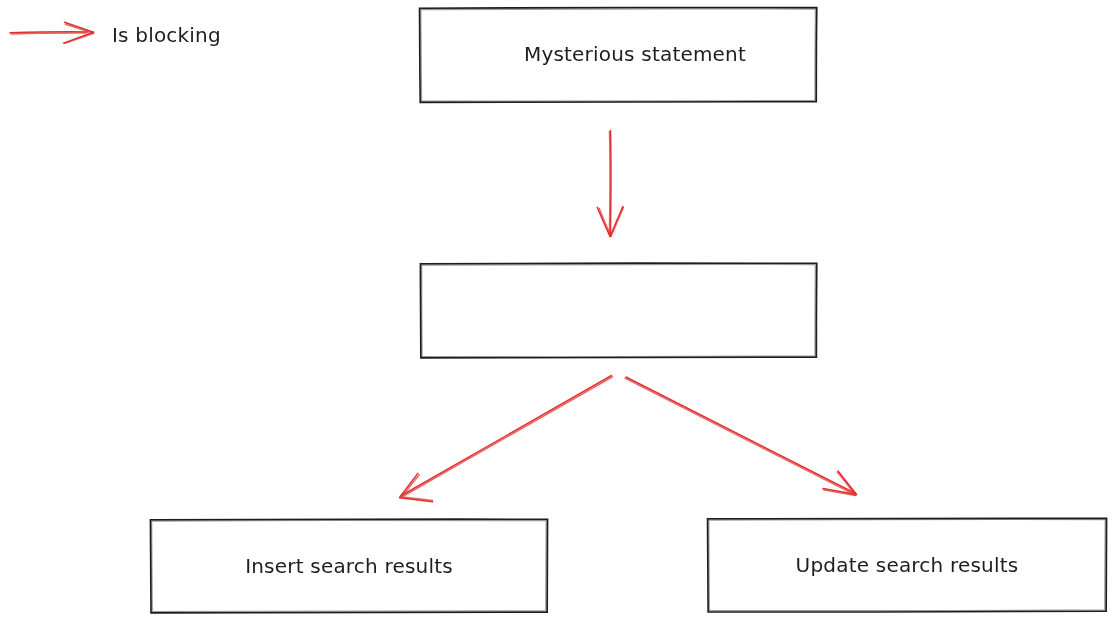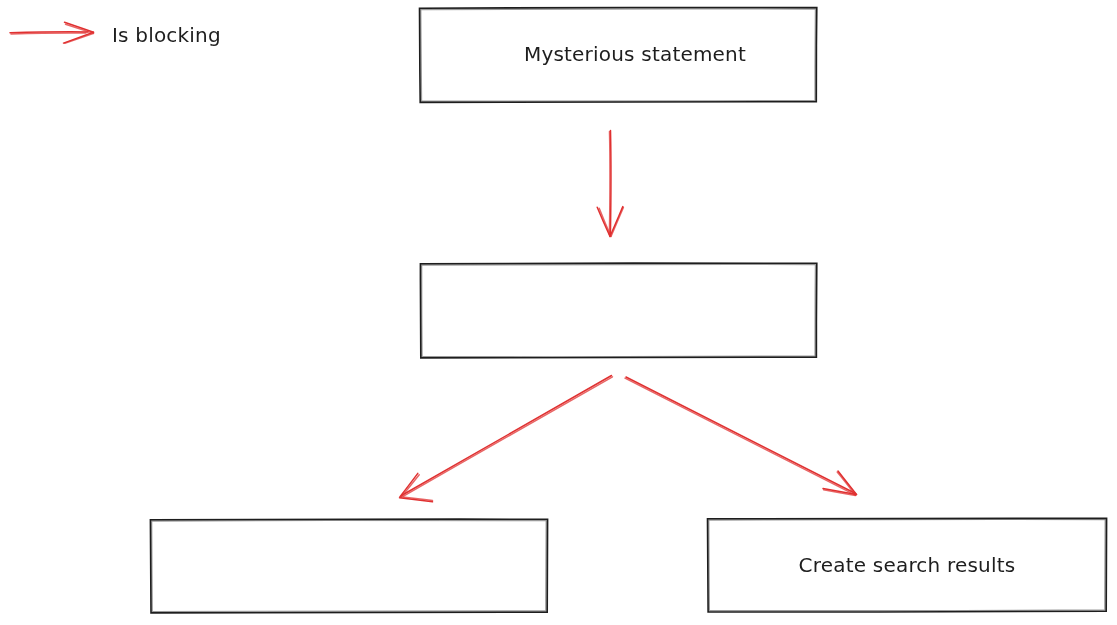--- a/index.html
+++ b/index.html
@@ -111,15 +111,16 @@
       <path d="M856.5 494.5 C850.3 486.6 844.2 478.8 838 471"></path>
       <path d="M855.5 495.2 C849.6 487.4 843.6 479.6 837.2 472" opacity="0.75"></path>
       <path d="M856.5 494.5 C845.3 492.5 834.2 490.5 823 488.5"></path>
       <path d="M855.5 495.4 C844.8 493.6 834 491.7 823.5 489.7" opacity="0.75"></path>
     </g>
   </svg>
 
   <div class="legend-label">Is blocking</div>
 
   <div class="label" id="label-mysterious">Mysterious statement</div>
-  <div class="label" id="label-update">Create search results</div>
+  <div class="label" id="label-insert">Insert search results</div>
+  <div class="label" id="label-update">Update search results</div>
 
 </div>
 
 </body></html>

